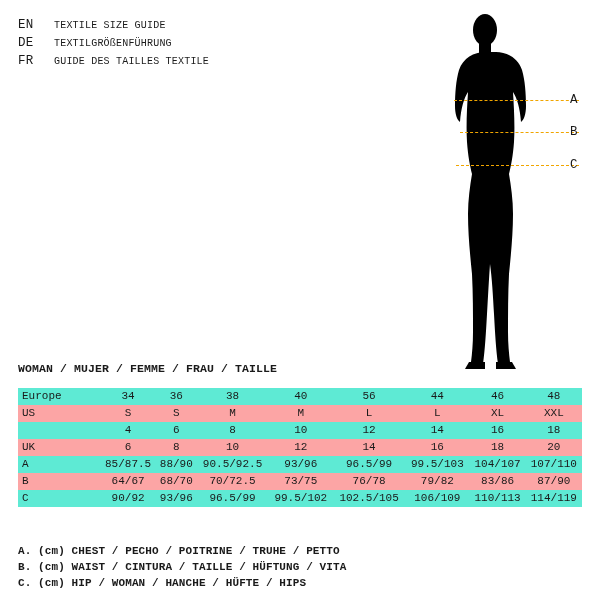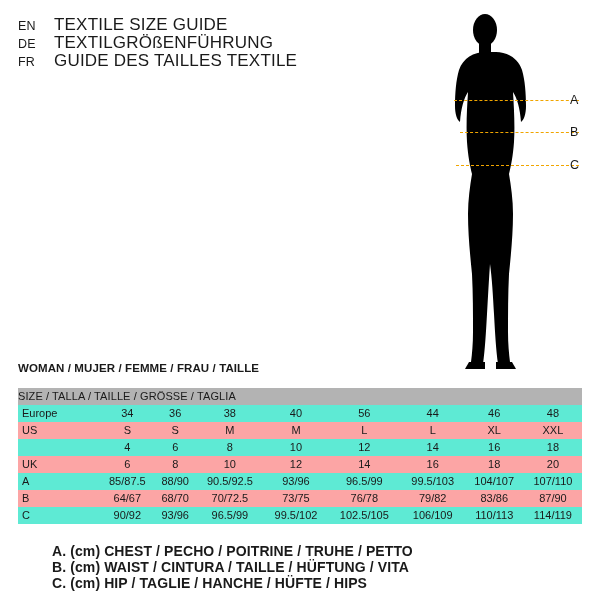--- a/index.html
+++ b/index.html
@@ -12,20 +12,21 @@
     background: #ffffff;
     font-family: "Liberation Sans", sans-serif;
     color: #1a1a1a;
     position: relative;
     overflow: hidden;
   }
   .page {
     position: relative;
     width: 504px;
     height: 600px;
+    font-family: Liberation Mono, monospace;
   }
 
   
   .lang-block {
     position: absolute;
     left: 18px;
     top: 16px;
     width: 300px;
   }
   .lang-row {
@@ -34,21 +35,21 @@
     height: 18px;
     line-height: 18px;
   }
   .lang-code {
     width: 36px;
     font-size: 12.5px;
     letter-spacing: 0.2px;
     color: #1a1a1a;
   }
   .lang-text {
-    font-size: 17px;
+    font-size: 10px;
     letter-spacing: 0.2px;
     color: #1a1a1a;
     white-space: nowrap;
   }
 
   
   .figure-wrap {
     position: absolute;
     left: 430px;
     top: 8px;
@@ -121,26 +122,25 @@
   }
 
   
   .notes {
     position: absolute;
     left: 18px;
     top: 543px;
     width: 560px;
   }
   .note {
-    font-size: 14px;
+    font-size: 11px;
     font-weight: bold;
     line-height: 16px;
     letter-spacing: 0.1px;
     color: #1a1a1a;
-    margin-left: 34px;
   }
 </style>
 </head>
 <body>
 
 <div class="page">
 
   <div class="lang-block">
     <div class="lang-row">
       <span class="lang-code">EN</span>
@@ -205,23 +205,20 @@
     <div class="measure-label" style="left:140px; top:118px;">B</div>
 
     <div class="measure-line" style="left:26px; top:157px; width:123px;"></div>
     <div class="measure-label" style="left:140px; top:151px;">C</div>
   </div>
 
   <div class="woman-title">WOMAN / MUJER / FEMME / FRAU / TAILLE</div>
 
   <table class="size-table">
     <tbody>
-      <tr class="row-header">
-        <td colspan="9">SIZE / TALLA / TAILLE / GRÖSSE / TAGLIA</td>
-      </tr>
 
       <tr class="row-shade">
         <td class="cell-label">Europe</td>
         <td class="cell-val">34</td>
         <td class="cell-val">36</td>
         <td class="cell-val">38</td>
         <td class="cell-val">40</td>
         <td class="cell-val">56</td>
         <td class="cell-val">44</td>
         <td class="cell-val">46</td>
@@ -298,16 +295,16 @@
         <td class="cell-val">106/109</td>
         <td class="cell-val">110/113</td>
         <td class="cell-val">114/119</td>
       </tr>
     </tbody>
   </table>
 
   <div class="notes">
     <div class="note">A. (cm) CHEST / PECHO / POITRINE / TRUHE / PETTO</div>
     <div class="note">B. (cm) WAIST / CINTURA / TAILLE / HÜFTUNG / VITA</div>
-    <div class="note">C. (cm) HIP / TAGLIE / HANCHE / HÜFTE / HIPS</div>
+    <div class="note">C. (cm) HIP / WOMAN / HANCHE / HÜFTE / HIPS</div>
   </div>
 
 </div>
 
 </body></html>

